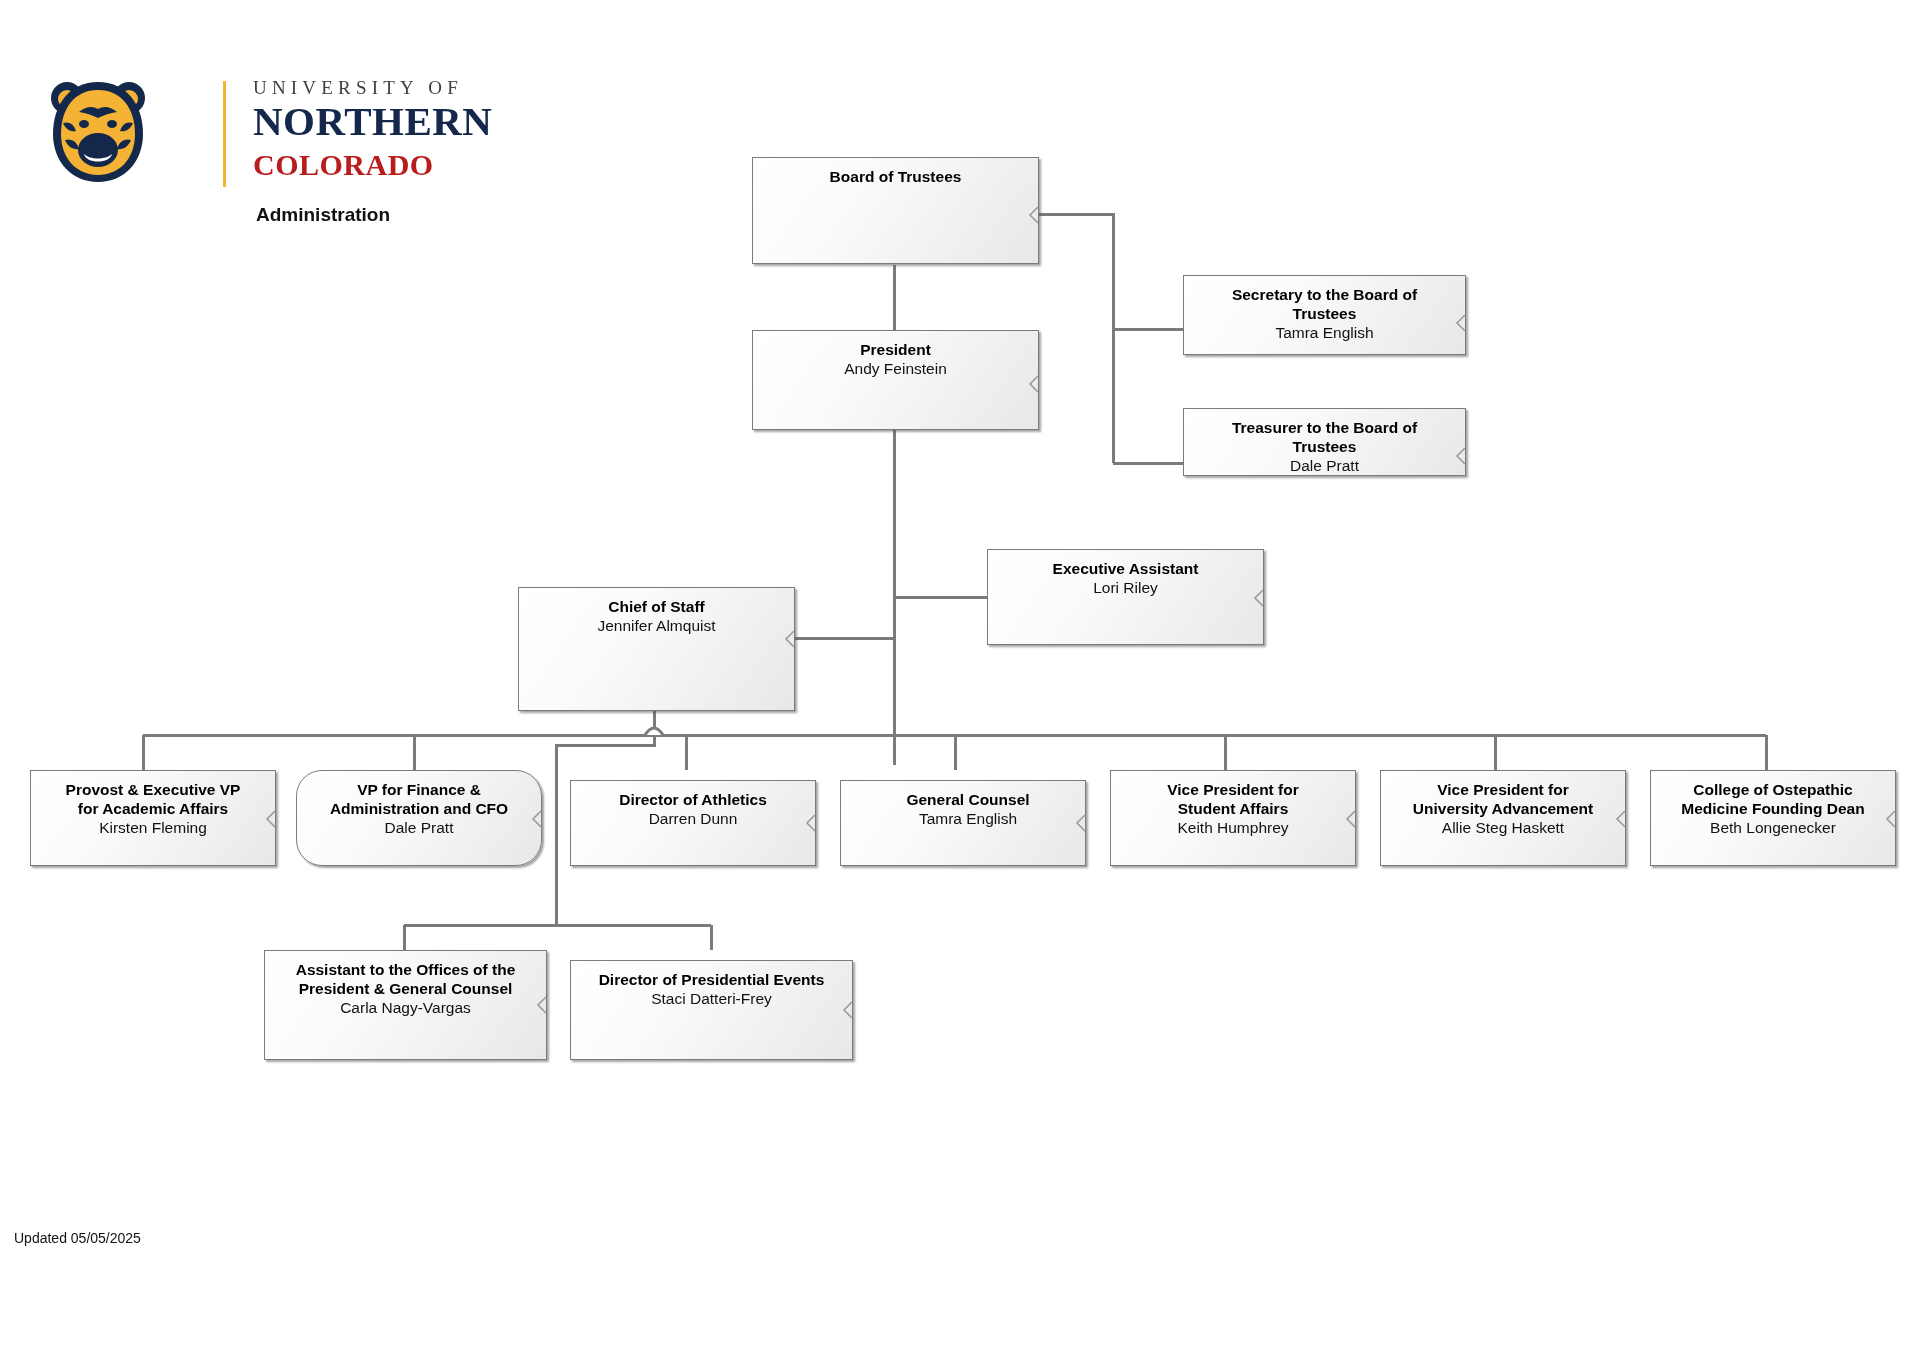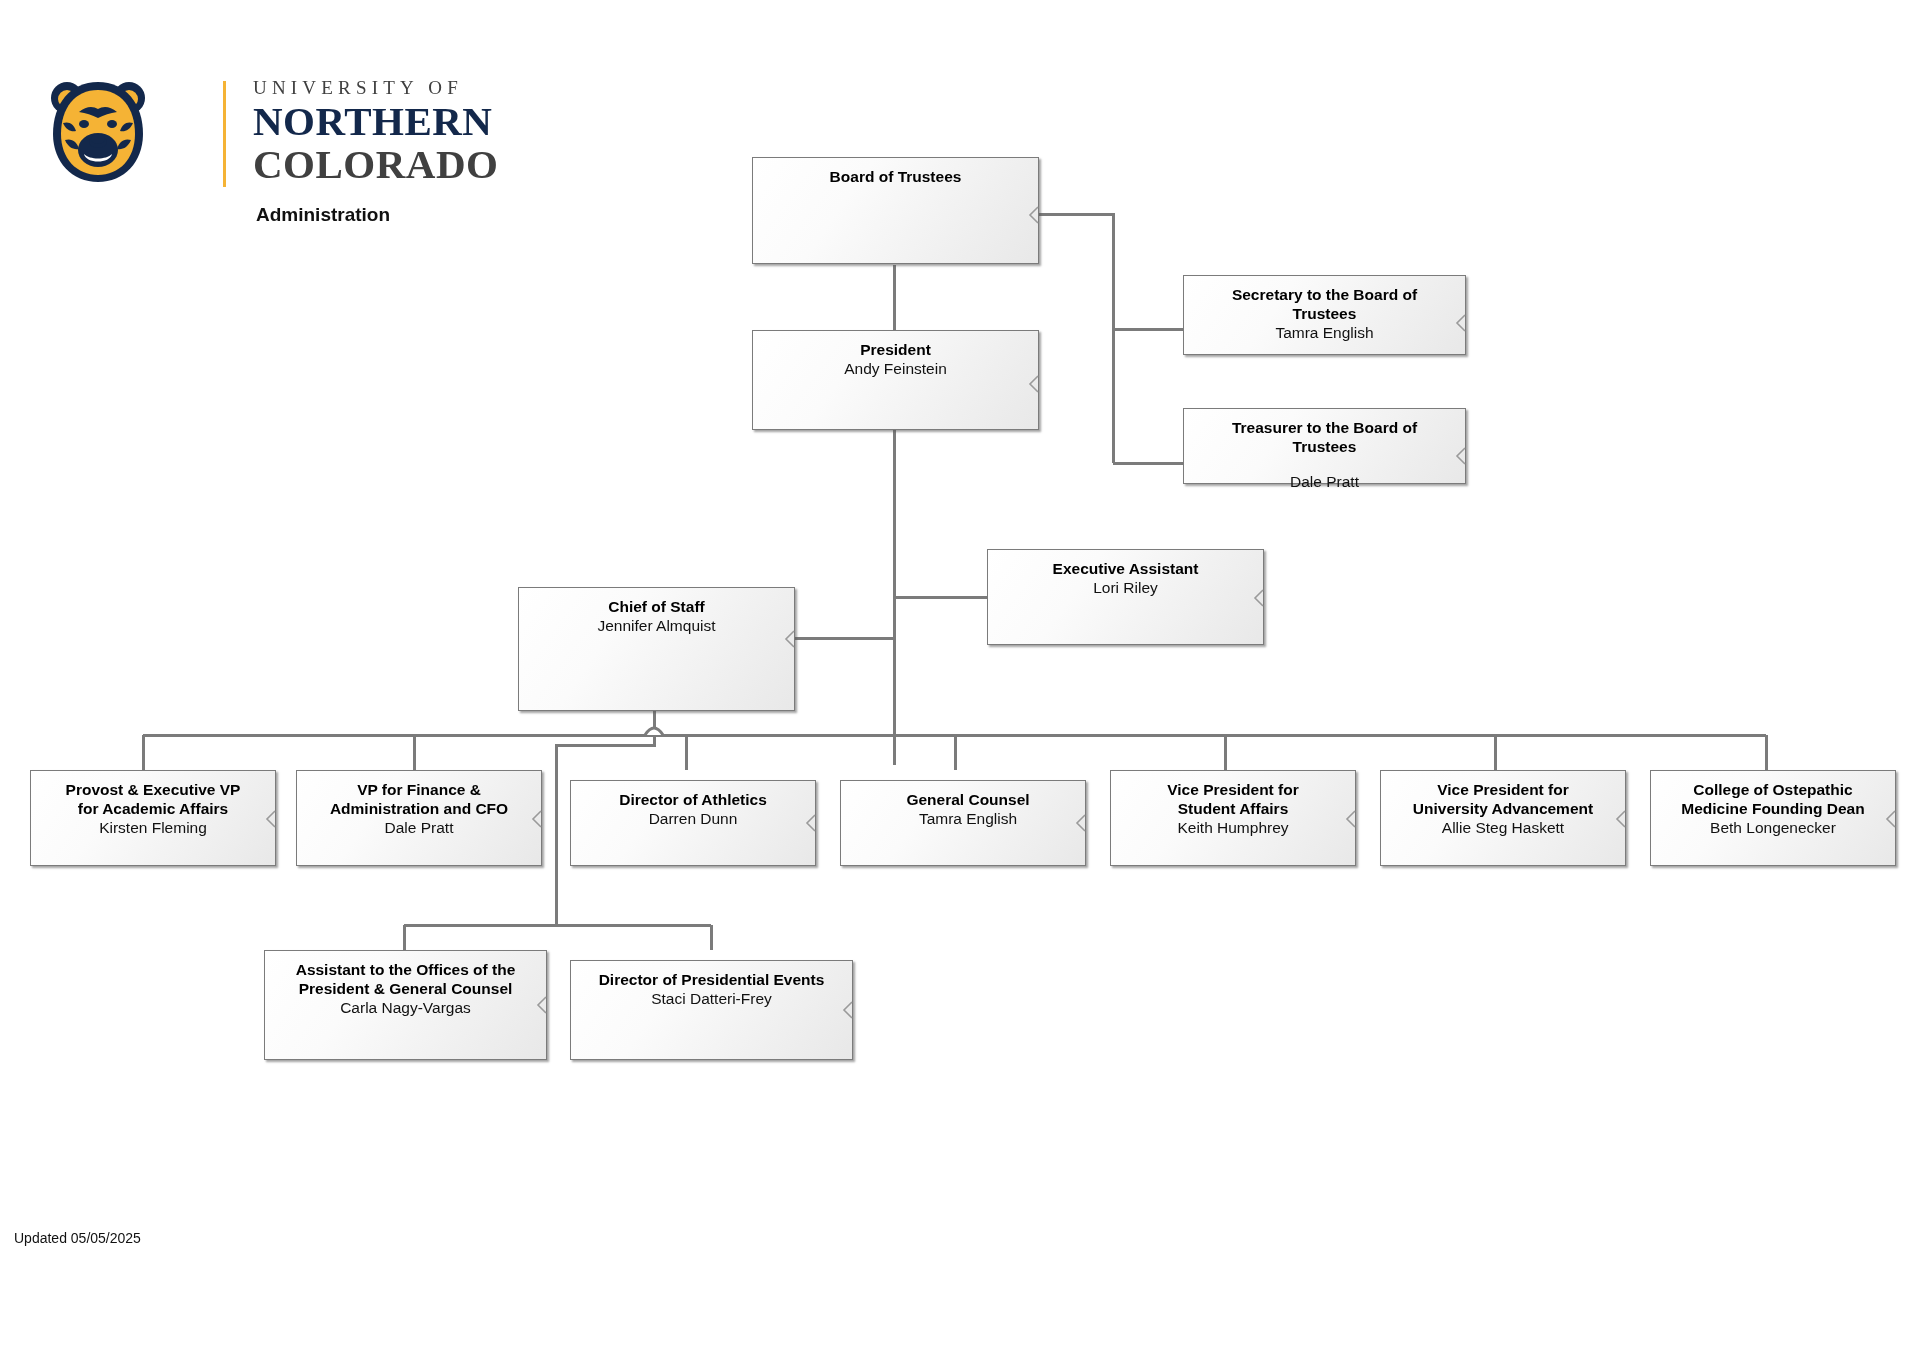--- a/index.html
+++ b/index.html
@@ -62,23 +62,23 @@
     font-weight: bold;
     font-size: 41px;
     letter-spacing: 0.5px;
     color: #13284b;
     line-height: 43px;
     white-space: nowrap;
   }
   .wm-line3 {
     font-family: "Liberation Serif", serif;
     font-weight: bold;
-    font-size: 41px;
+    font-size: 30px;
     letter-spacing: 0.5px;
-    color: #404040;
+    color: #b91c1c;
     line-height: 43px;
     white-space: nowrap;
   }
   #subtitle {
     position: absolute;
     left: 208px;
     top: 128px;
     font-size: 19px;
     font-weight: bold;
     color: #111111;
@@ -239,21 +239,21 @@
 
   <div class="node" style="left:1183px; top:275px; width:283px; height:80px;">
     <div class="title">Secretary to the Board of
 Trustees</div>
     <div class="person">Tamra English</div>
     <svg class="notch" style="top:38px;" viewBox="0 0 11 18">
       <path d="M10 1 L2 9 L10 17" fill="none" stroke="#9a9a9a" stroke-width="1.6"></path>
     </svg>
   </div>
 
-  <div class="node" style="left:1183px; top:408px; width:283px; height:76px;gap:16px;">
+  <div class="node" style="left:1183px; top:408px; width:283px; height:68px;">
     <div class="title">Treasurer to the Board of
 Trustees</div>
     <div class="person">Dale Pratt</div>
     <svg class="notch" style="top:38px;" viewBox="0 0 11 18">
       <path d="M10 1 L2 9 L10 17" fill="none" stroke="#9a9a9a" stroke-width="1.6"></path>
     </svg>
   </div>
 
   <div class="node" style="left:987px; top:549px; width:277px; height:96px;">
     <div class="title">Executive Assistant</div>
@@ -273,21 +273,21 @@
 
   <div class="node" style="left:30px; top:770px; width:246px; height:96px;">
     <div class="title">Provost &amp; Executive VP
 for Academic Affairs</div>
     <div class="person">Kirsten Fleming</div>
     <svg class="notch" style="top:39px;" viewBox="0 0 11 18">
       <path d="M10 1 L2 9 L10 17" fill="none" stroke="#9a9a9a" stroke-width="1.6"></path>
     </svg>
   </div>
 
-  <div class="node" style="left:296px; top:770px; width:246px; height:96px;">
+  <div class="node" style="left:296px; top:770px; width:246px; height:96px;border-radius:26px;">
     <div class="title">VP for Finance &amp;
 Administration and CFO</div>
     <div class="person">Dale Pratt</div>
     <svg class="notch" style="top:39px;" viewBox="0 0 11 18">
       <path d="M10 1 L2 9 L10 17" fill="none" stroke="#9a9a9a" stroke-width="1.6"></path>
     </svg>
   </div>
 
   <div class="node" style="left:570px; top:780px; width:246px; height:86px;">
     <div class="title">Director of Athletics</div>

